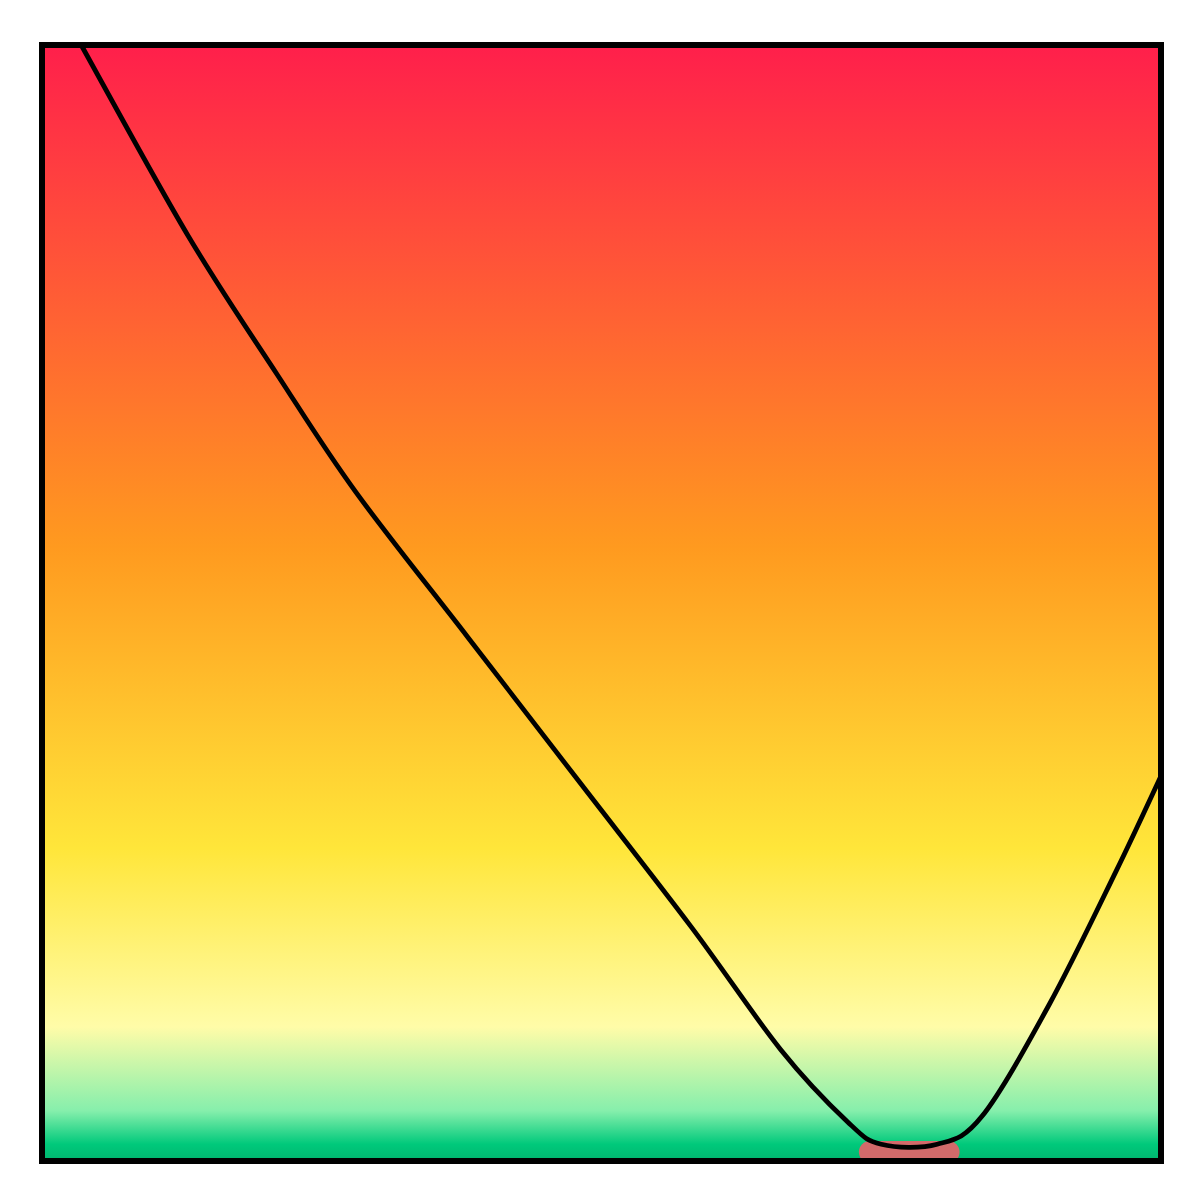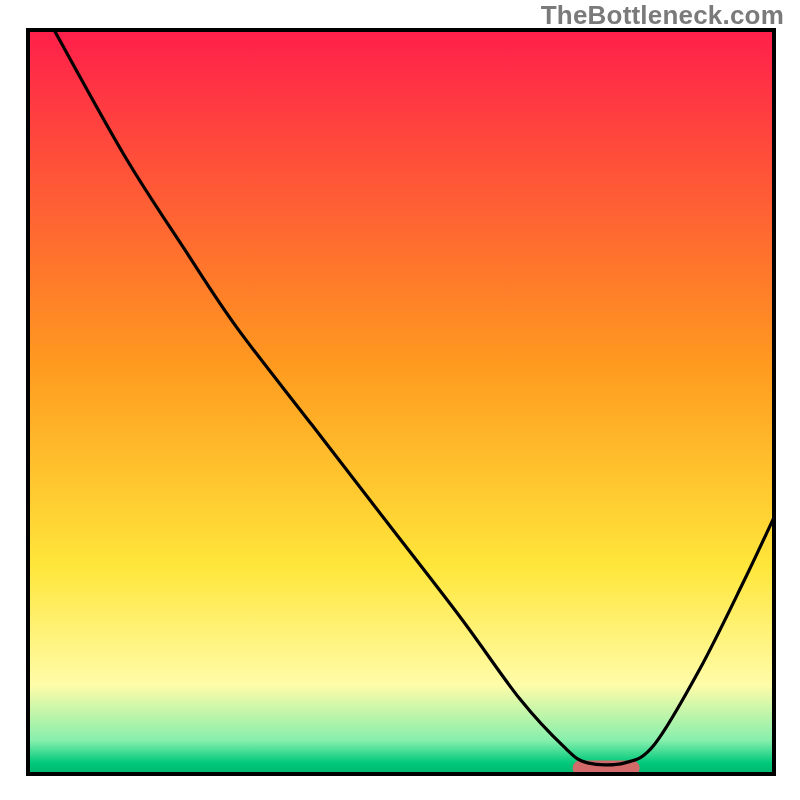--- a/index.html
+++ b/index.html
@@ -27,21 +27,20 @@
     user-select: none;
   }
   svg {
     display: block;
   }
 </style>
 </head>
 <body>
 
 <div class="wrap">
-  <div class="watermark">TheBottleneck.com</div>
   <svg id="chart-svg" width="800" height="800" viewBox="0 0 800 800" aria-hidden="true">
     <defs>
       <linearGradient id="bg-grad" x1="0" y1="0" x2="0" y2="1">
           <stop offset="0%" stop-color="#ff1f4b"></stop>
           <stop offset="45%" stop-color="#ff9a1f"></stop>
           <stop offset="72%" stop-color="#ffe63a"></stop>
           <stop offset="88%" stop-color="#fffca8"></stop>
           <stop offset="95.5%" stop-color="#86efac"></stop>
           <stop offset="98.5%" stop-color="#00c97b"></stop>
           <stop offset="100%" stop-color="#00b56f"></stop>

